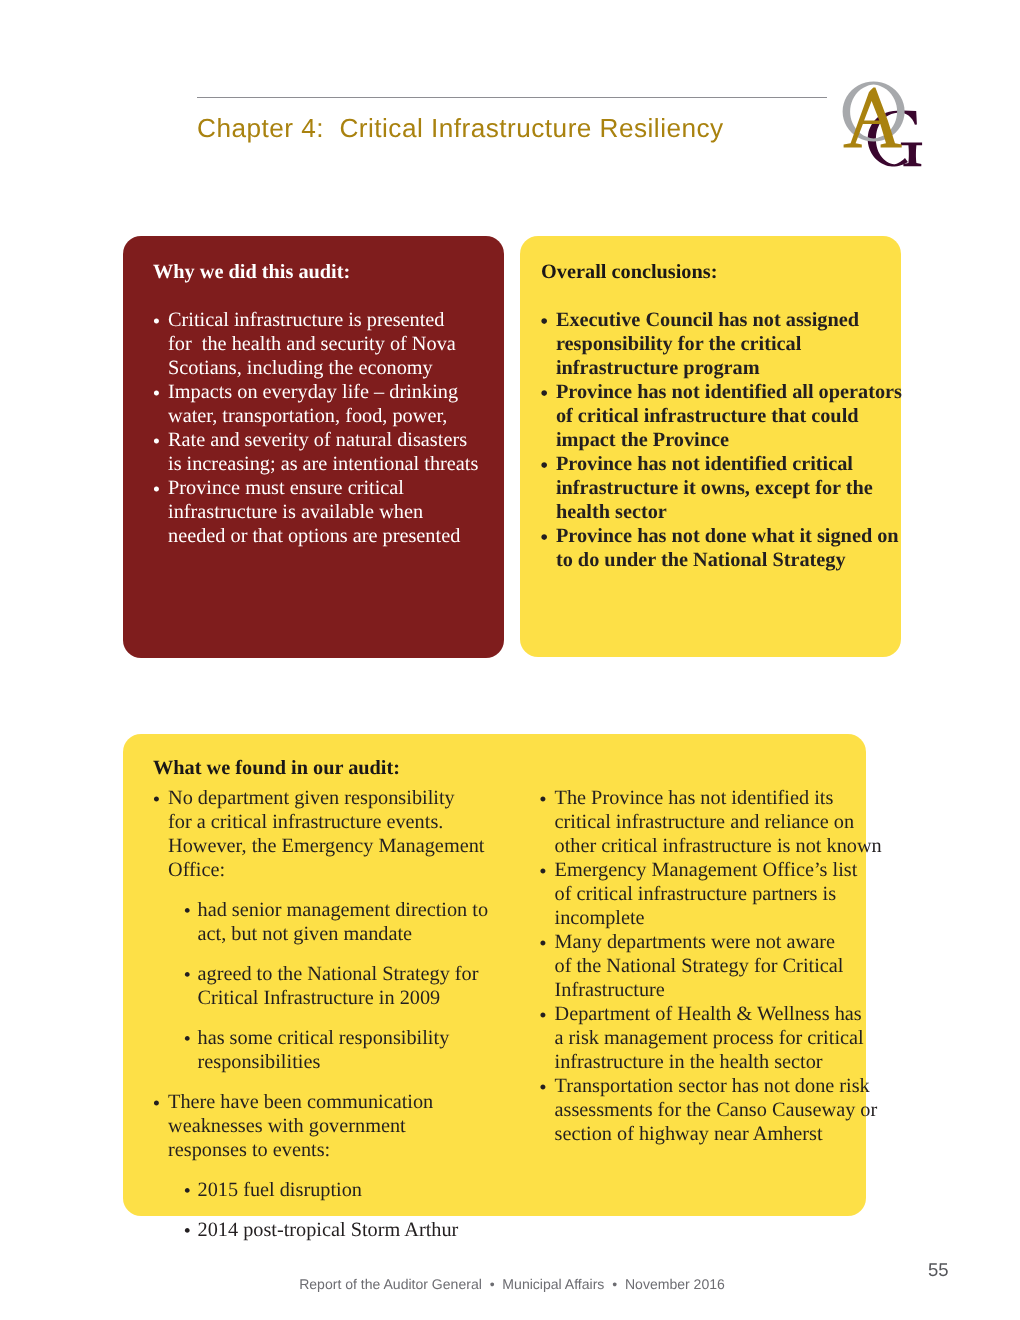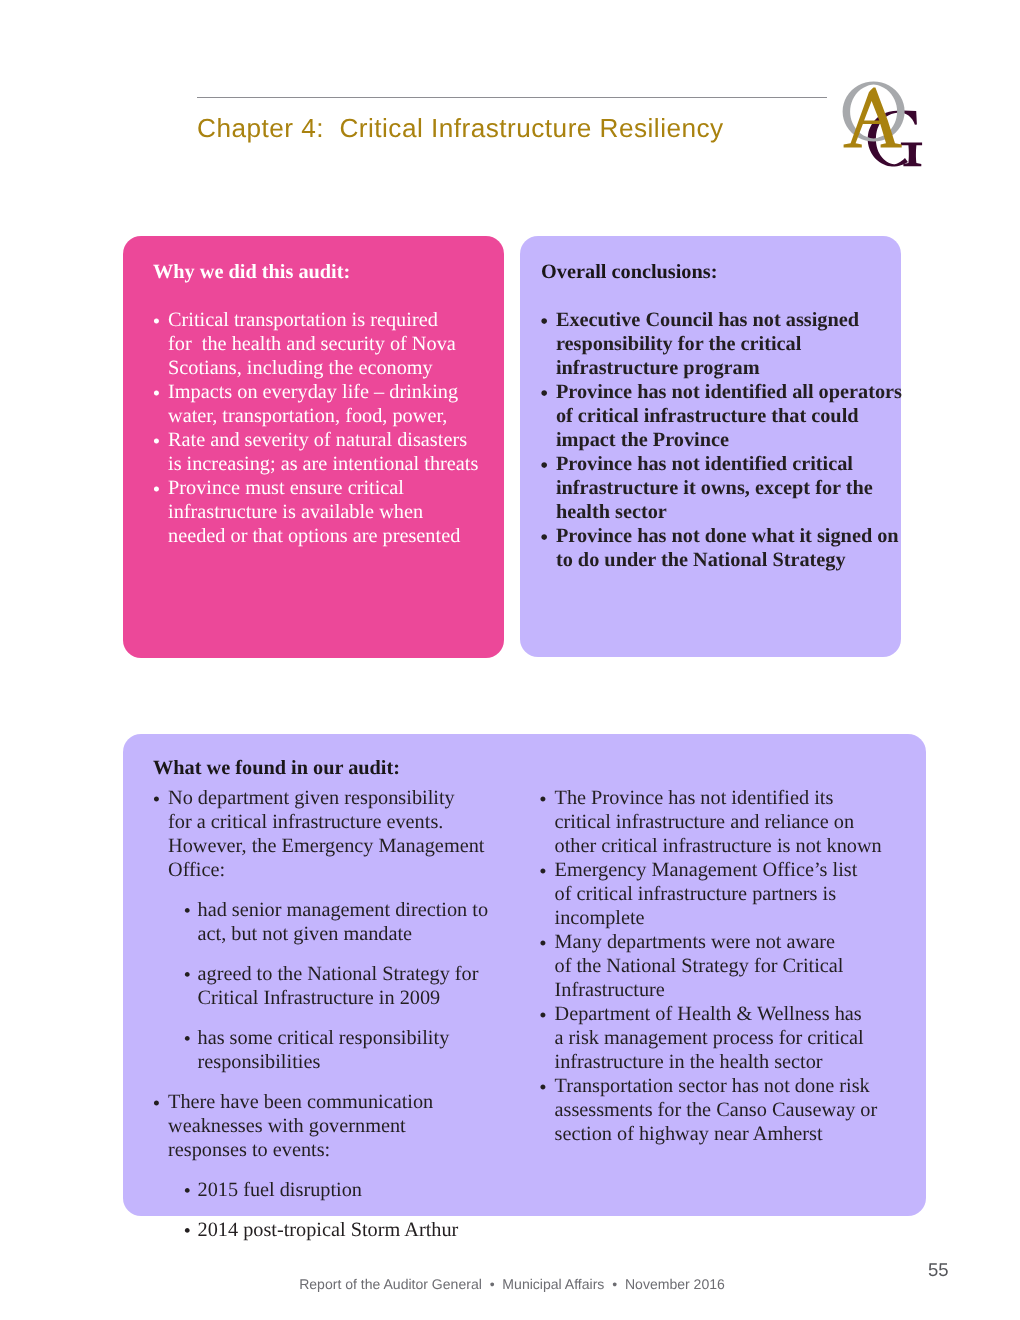--- a/index.html
+++ b/index.html
@@ -21,26 +21,26 @@
   .chapter-title {
     position:absolute; left:197.0px; top:96.0px;
     font-family:"Liberation Sans", sans-serif;
     font-size:26.2px; color:#a9820f; letter-spacing:0.47px;
     white-space:pre;
   }
   .logo { position:absolute; left:830px; top:50px; width:120px; height:120px; }
 
   
   .card { position:absolute; border-radius:18px; box-sizing:border-box; }
-  .card-dark { background:#ec4899; }
-  .card-gray { background:#c4b5fd; }
+  .card-dark { background:#7f1d1d; }
+  .card-gray { background:#fde047; }
 
   #card-why     { left:123px; top:219px;  width:381.3px;  height:421.5px; }
   #card-overall { left:520.3px; top:219px;  width:381.2px;  height:421.2px; }
-  #card-found   { left:123px; top:717px;  width:803px;  height:482.3px; }
+  #card-found   { left:123px; top:717px;  width:743px;  height:482.3px; }
 
   .card-title {
     position:absolute;
     font-family:"Liberation Serif", serif;
     font-weight:bold; font-size:20.3px; white-space:pre;
   }
   .card-dark .card-title { color:#ffffff; }
   .card-gray .card-title { color:#1a1718; }
 
   
@@ -99,21 +99,21 @@
       <g fill="#a9820f">
         <path d="M 870.3 73.4 L 873.4 70.6 L 875.4 70.6 L 887.8 103.6 L 888.9 107.0 L 895.0 126.2 L 901.7 127.6 L 901.7 130.4 L 880.6 130.4 L 880.6 127.6 L 886.0 126.3 L 880.3 107.0 L 862.9 107.0 L 855.6 126.3 L 861.8 127.6 L 861.8 130.4 L 843.6 130.4 L 843.6 127.6 L 850.6 126.2 L 858.7 103.6 L 868.9 75.2 Z M 864.1 103.6 L 879.3 103.6 L 871.6 84.0 Z"></path>
       </g>
     </svg>
   </div>
 
   <div class="card card-dark" id="card-why">
     <div class="card-title" id="why-title">Why we did this audit:</div>
     <div class="blist" id="why-list">
         <div class="bullet">
-          <div class="ln">Critical transportation is required</div>
+          <div class="ln">Critical infrastructure is presented</div>
           <div class="ln">for  the health and security of Nova</div>
           <div class="ln">Scotians, including the economy</div>
         </div>
         <div class="bullet">
           <div class="ln">Impacts on everyday life – drinking</div>
           <div class="ln">water, transportation, food, power,</div>
         </div>
         <div class="bullet">
           <div class="ln">Rate and severity of natural disasters</div>
           <div class="ln">is increasing; as are intentional threats</div>

